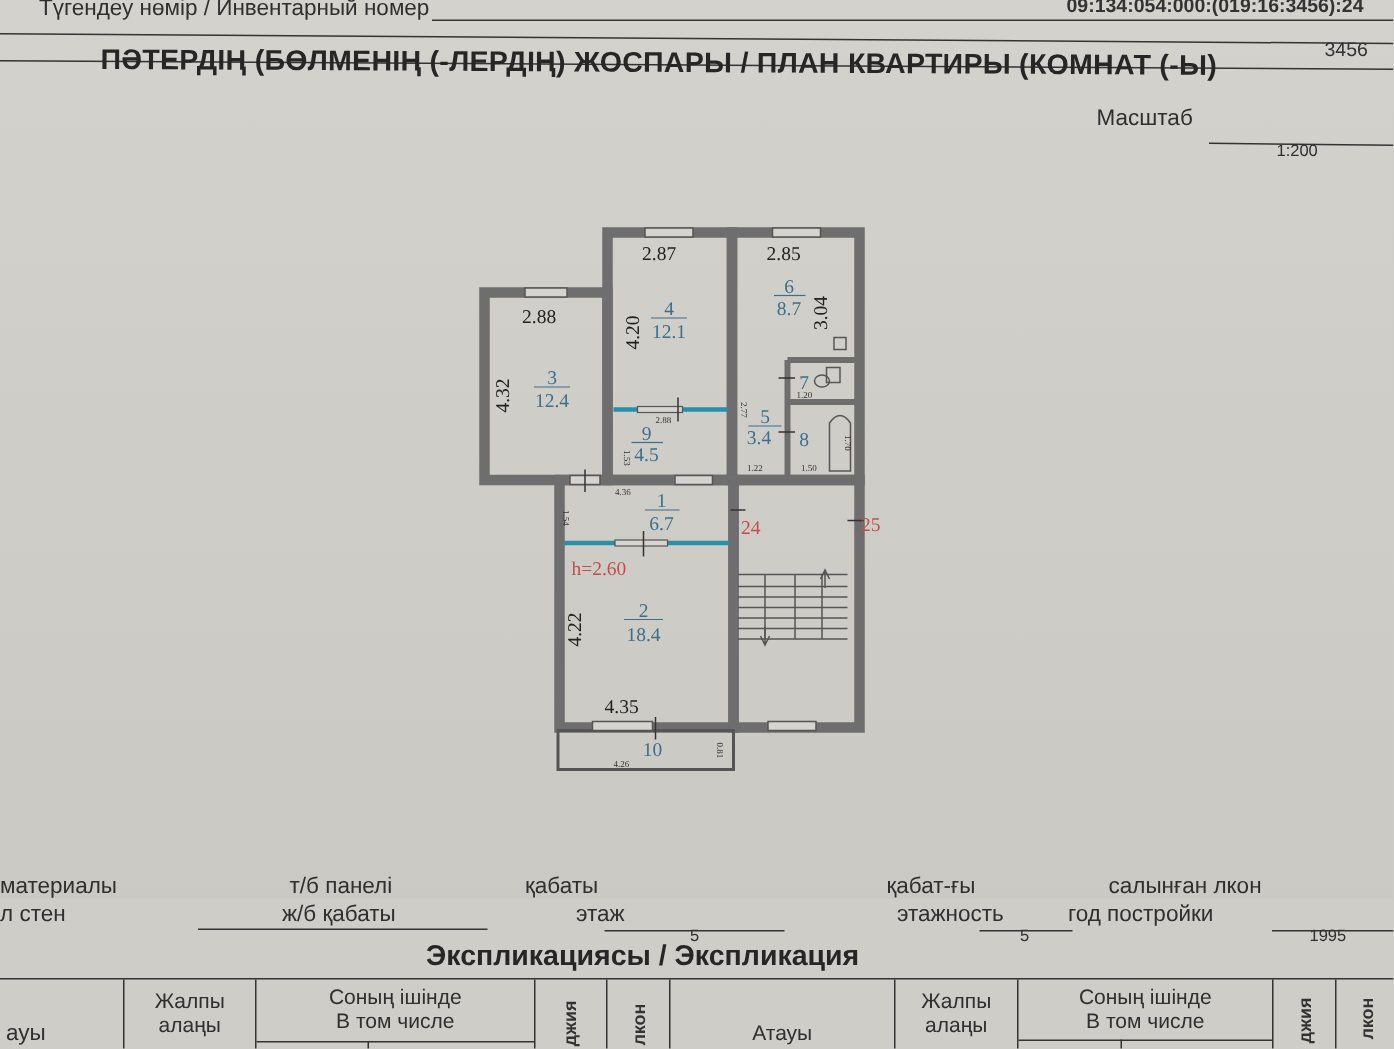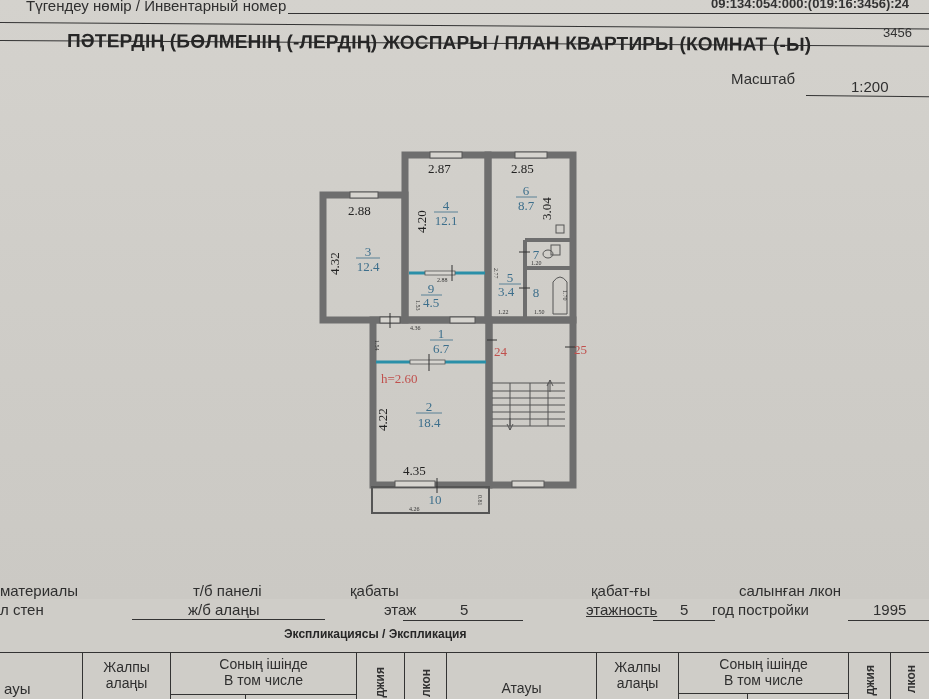--- a/index.html
+++ b/index.html
@@ -2,22 +2,22 @@
 <html><head>
 <meta charset="utf-8">
 <style>
   html,body{margin:0;padding:0;}
   body{width:929px;height:699px;overflow:hidden;background:#cfcdc8;position:relative;font-family:"Liberation Sans",sans-serif;color:#2b2b2b;}
   .paper{position:absolute;left:0;top:0;width:929px;height:599px;background:linear-gradient(180deg,#d4d2cd 0%,#cfcdc8 50%,#cbc9c4 100%);}
   .abs{position:absolute;white-space:nowrap;}
   .uline{position:absolute;height:0;border-top:1.3px solid #333;}
   .title{font-weight:bold;font-size:19px;letter-spacing:0.2px;color:#262626;}
   .lbl{font-size:15px;color:#2f2f2f;}
-  .val{font-size:15px;color:#2f2f2f;}
-  .sect{font-weight:bold;font-size:12px;color:#262626;}
+  .val{font-size:11px;color:#2f2f2f;margin-top:17px;}
+  .sect{font-weight:bold;font-size:19px;color:#262626;}
   svg text{font-family:"Liberation Serif",serif;}
   .tbl{position:absolute;border-top:1.5px solid #333;}
   .cell{position:absolute;border-left:1.2px solid #333;box-sizing:border-box;font-size:14px;text-align:center;color:#2f2f2f;}
   .vert{position:absolute;writing-mode:vertical-rl;transform:rotate(180deg);font-size:12px;font-weight:bold;color:#333;}
 </style>
 </head>
 <body>
 
 <div class="paper">
 
@@ -159,30 +159,30 @@
     <g fill="#c0504d" font-size="13">
       <text x="381" y="383">h=2.60</text>
       <text x="494" y="356">24</text>
       <text x="574" y="354">25</text>
     </g>
   </svg>
 
   <div class="abs lbl" style="left:0px;top:582px;">материалы</div>
   <div class="abs lbl" style="left:0px;top:601px;">л стен</div>
   <div class="abs lbl" style="left:193px;top:582px;text-align:center;">т/б панелі</div>
-  <div class="abs lbl" style="left:188px;top:601px;">ж/б алаңы</div>
+  <div class="abs lbl" style="left:188px;top:601px;">ж/б қабаты</div>
   <div class="uline" style="left:132px;top:619px;width:193px;"></div>
 
   <div class="abs lbl" style="left:350px;top:582px;">қабаты</div>
   <div class="abs lbl" style="left:367px;top:601px;margin-left:17px;">этаж</div>
   <div class="abs val" style="left:460px;top:601px;">5</div>
   <div class="uline" style="left:403px;top:620px;width:120px;"></div>
 
   <div class="abs lbl" style="left:591px;top:582px;">қабат-ғы</div>
-  <div class="abs lbl" style="left:586px;top:601px;text-decoration:underline;">этажность</div>
+  <div class="abs lbl" style="left:598px;top:601px;">этажность</div>
   <div class="abs val" style="left:680px;top:601px;">5</div>
   <div class="uline" style="left:653px;top:620px;width:62px;"></div>
 
   <div class="abs lbl" style="left:739px;top:582px;">салынған лкон</div>
   <div class="abs lbl" style="left:712px;top:601px;">год постройки</div>
   <div class="abs val" style="left:873px;top:601px;">1995</div>
   <div class="uline" style="left:848px;top:620px;width:81px;"></div>
 
   <div class="abs sect" style="left:284px;top:627px;">Экспликациясы / Экспликация</div>
 

